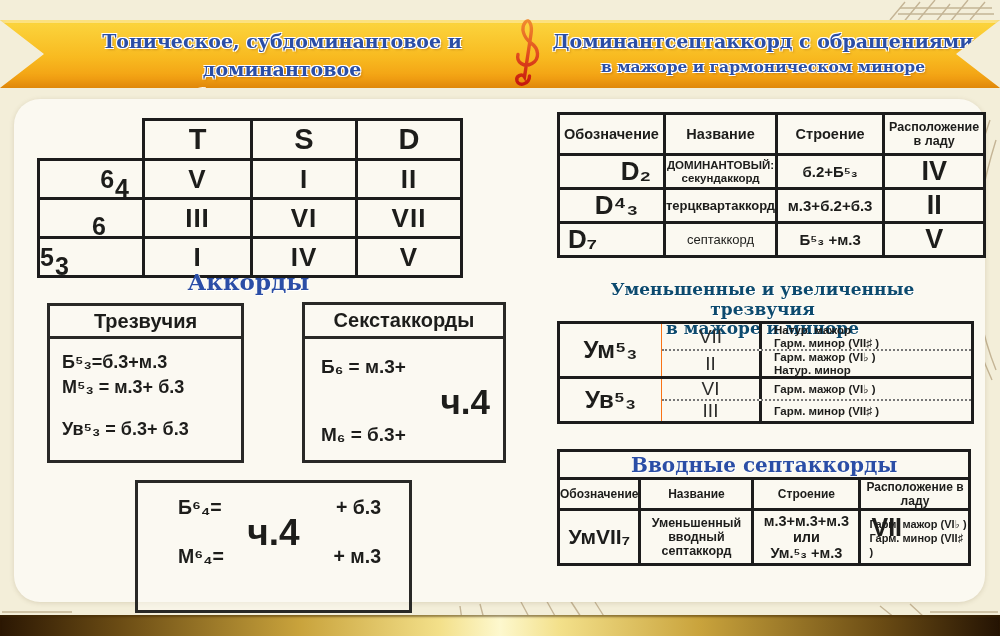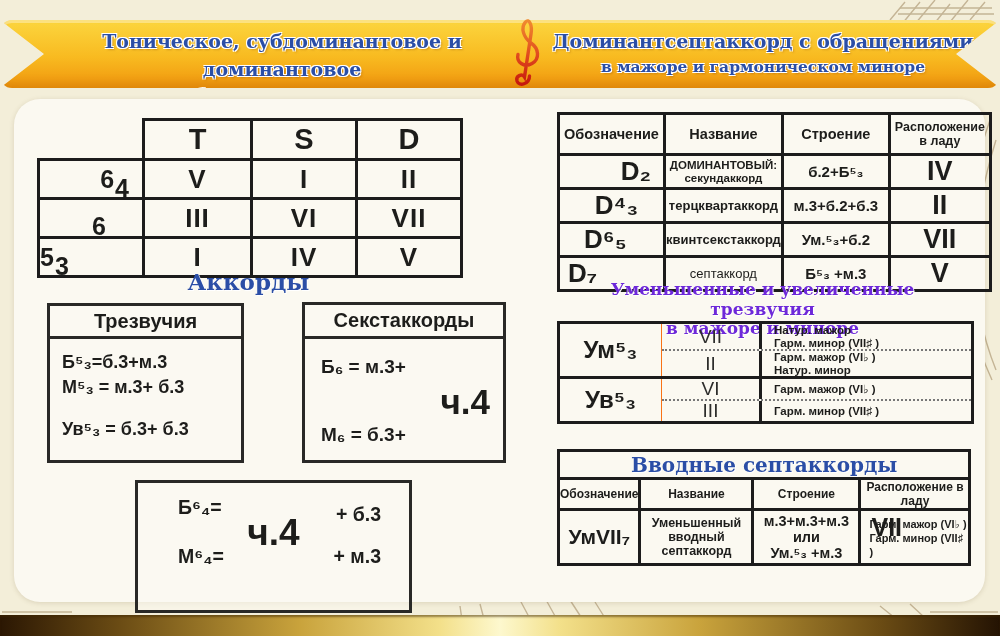--- a/index.html
+++ b/index.html
@@ -8,21 +8,21 @@
   svg.wm{position:absolute;inset:0;pointer-events:none;}
 
   
   .panel{position:absolute;left:14px;top:99px;width:971px;height:503px;background:#fbf9f1;
          border-radius:26px;box-shadow:0 1px 5px rgba(120,100,60,.20);}
 
   
   .banner{position:absolute;left:0;top:20px;width:1000px;height:68px;
           background:linear-gradient(180deg,#fcd63f 0%,#f8ba20 55%,#f0950d 100%);
           clip-path:polygon(0 0,100% 0,calc(100% - 44px) 50%,100% 100%,0 100%,44px 50%);
-          box-shadow:inset 0 3px 0 rgba(255,255,255,.35), inset 0 -5px 8px rgba(176,96,0,.28);border-radius:12px;}
+          box-shadow:inset 0 3px 0 rgba(255,255,255,.35), inset 0 -5px 8px rgba(176,96,0,.28);}
   .btitle{position:absolute;top:7px;text-align:center;font-family:"DejaVu Serif","Liberation Serif",serif;
           font-weight:bold;color:#2b4ea6;
           text-shadow:-1px -1px 0 #fff,1px -1px 0 #fff,-1px 1px 0 #fff,1px 1px 0 #fff,2px 2px 2px rgba(140,70,0,.35);}
   .btitle.left{left:62px;width:440px;}
   .btitle.right{left:548px;width:430px;}
   .bt1{font-size:19px;line-height:28px;}
   .bt2{font-size:15.5px;line-height:24px;}
   .clef{position:absolute;left:507px;top:11px;width:44px;height:84px;}
 
   
@@ -53,21 +53,21 @@
   .sixths{left:302px;top:302px;width:198px;height:155px;}
   .sixths .box-title{height:31px;line-height:31px;font-size:20px;}
   .sixths .box-body{position:relative;height:calc(100% - 34px);}
   .s-line1{position:absolute;left:16px;top:17px;font-size:19px;font-weight:bold;}
   .s-big{position:absolute;right:13px;top:43px;font-size:35px;font-weight:bold;}
   .s-line2{position:absolute;left:16px;bottom:14px;font-size:19px;font-weight:bold;}
   .quarts{left:135px;top:480px;width:271px;height:127px;}
   .quarts .box-title{height:27px;line-height:27px;font-size:19px;}
   .quarts .box-body{position:relative;height:calc(100% - 30px);padding-left:38px;}
   .q-l1{position:absolute;left:40px;top:13px;font-size:19.5px;font-weight:bold;}
-  .q-r1{position:absolute;right:28px;top:13px;font-size:19.5px;font-weight:bold;margin-top:7px;}
+  .q-r1{position:absolute;right:28px;top:13px;font-size:19.5px;font-weight:bold;}
   .q-big{position:absolute;left:0;right:0;top:29px;text-align:center;font-size:37px;font-weight:bold;}
   .q-l2{position:absolute;left:40px;bottom:12px;font-size:19.5px;font-weight:bold;}
   .q-r2{position:absolute;right:28px;bottom:12px;font-size:19.5px;font-weight:bold;}
 
   
   table.dom{position:absolute;left:557px;top:112px;border-collapse:collapse;table-layout:fixed;}
   table.dom td{border:3px solid #1c1c1c;text-align:center;vertical-align:middle;padding:0;}
   table.dom tr.h td{height:38px;font-size:14.5px;font-weight:bold;}
   table.dom tr.h td.hd-last{font-size:12.5px;line-height:14px;padding:0 4px;}
   table.dom tr.b td{height:29px;}
@@ -75,21 +75,21 @@
   .dom td.sd0{text-align:right;padding-right:12px;}
   .dom td.sd1{text-align:center;padding-left:10px;}
   .dom td.sd2{text-align:left;padding-left:24px;}
   .dom td.sd3{text-align:left;padding-left:8px;}
   .dom .nm{font-size:13px;font-weight:bold;}
   .dom .nm2{font-size:11.5px;font-weight:bold;line-height:12.5px;}
   .dom .nm-normal{font-size:13px;font-weight:normal;}
   .dom .st{font-size:15px;font-weight:bold;}
   .dom .deg{font-size:27px;font-weight:bold;}
 
-  .umuv-heading{position:absolute;left:557px;top:280px;width:411px;text-align:center;color:#6d28d9;
+  .umuv-heading{position:absolute;left:557px;top:280px;width:411px;text-align:center;color:#0c4a6e;
           font-family:"DejaVu Serif","Liberation Serif",serif;font-weight:bold;font-size:17px;line-height:19.5px;
           text-shadow:1px 1px 0 #fff;}
 
   
   .umuv{position:absolute;left:557px;top:321px;width:411px;border:3px solid #1c1c1c;}
   .umuv-row{display:flex;}
   .umuv-row.r1{height:52px;border-bottom:3px solid #1c1c1c;}
   .umuv-row.r2{height:42px;}
   .umuv-sym{width:101px;flex:0 0 101px;border-right:1px solid #f97316;display:flex;align-items:center;
             justify-content:center;font-size:24px;font-weight:bold;}
@@ -264,26 +264,20 @@
       <td class="st">б.2+Б⁵₃</td>
       <td class="deg">IV</td>
     </tr>
     <tr class="b">
       <td class="sd1"><span class="sym">D⁴₃</span></td>
       <td class="nm">терцквартаккорд</td>
       <td class="st">м.3+б.2+б.3</td>
       <td class="deg">II</td>
     </tr>
     <tr class="b">
-      <td class="sd2"><span class="sym">D⁶₅</span></td>
-      <td class="nm">квинтсекстаккорд</td>
-      <td class="st">Ум.⁵₃+б.2</td>
-      <td class="deg">VII</td>
-    </tr>
-    <tr class="b">
       <td class="sd3"><span class="sym">D₇</span></td>
       <td class="nm-normal">септаккорд</td>
       <td class="st">Б⁵₃ +м.3</td>
       <td class="deg">V</td>
     </tr>
   </tbody>
     </table>
 
   <div class="umuv-heading">
     <div>Уменьшенные и увеличенные трезвучия</div>

